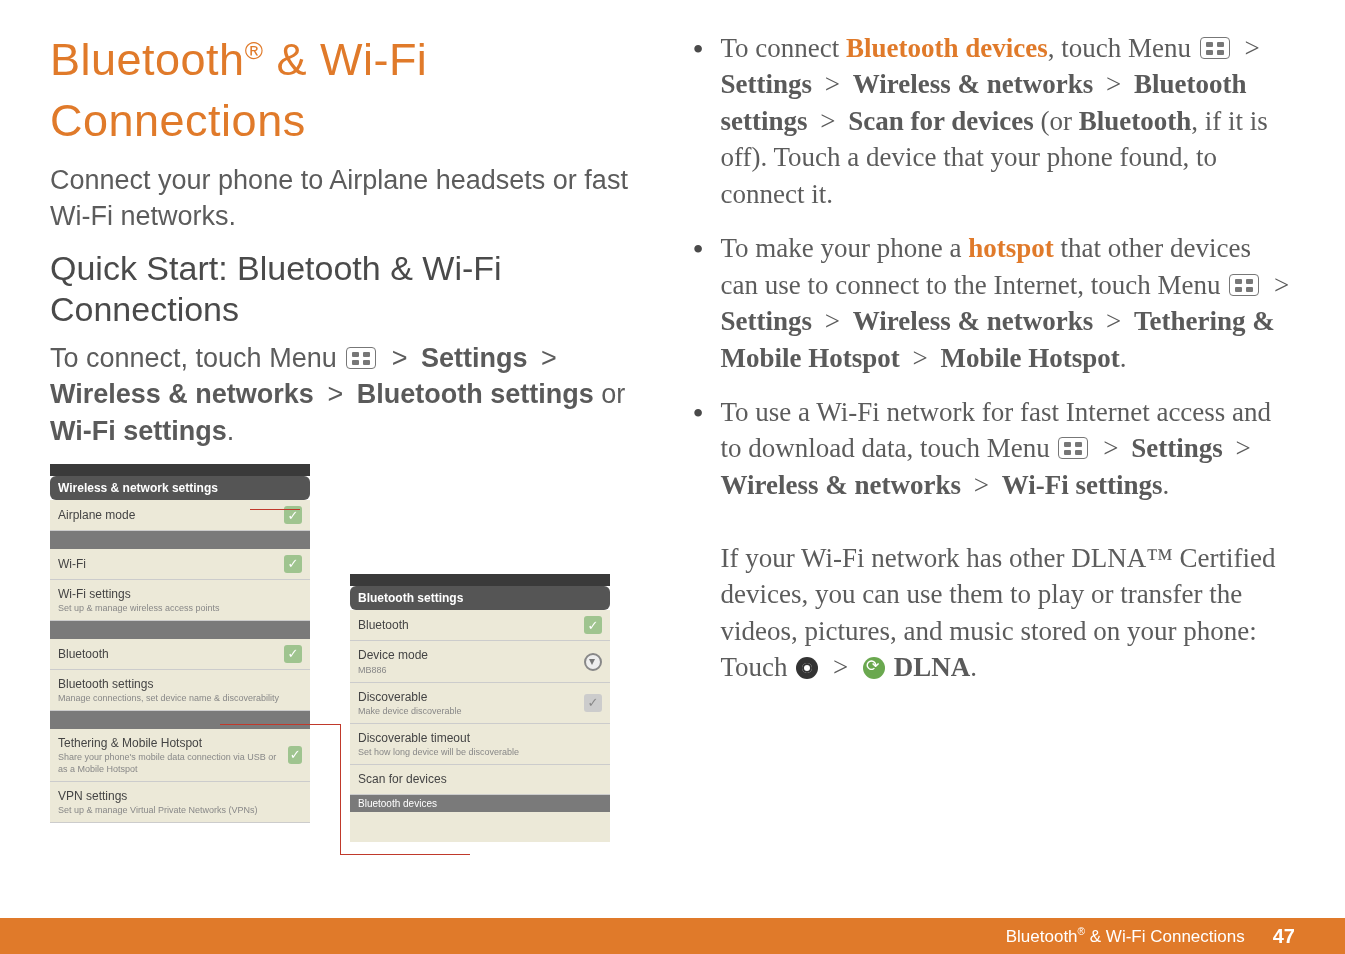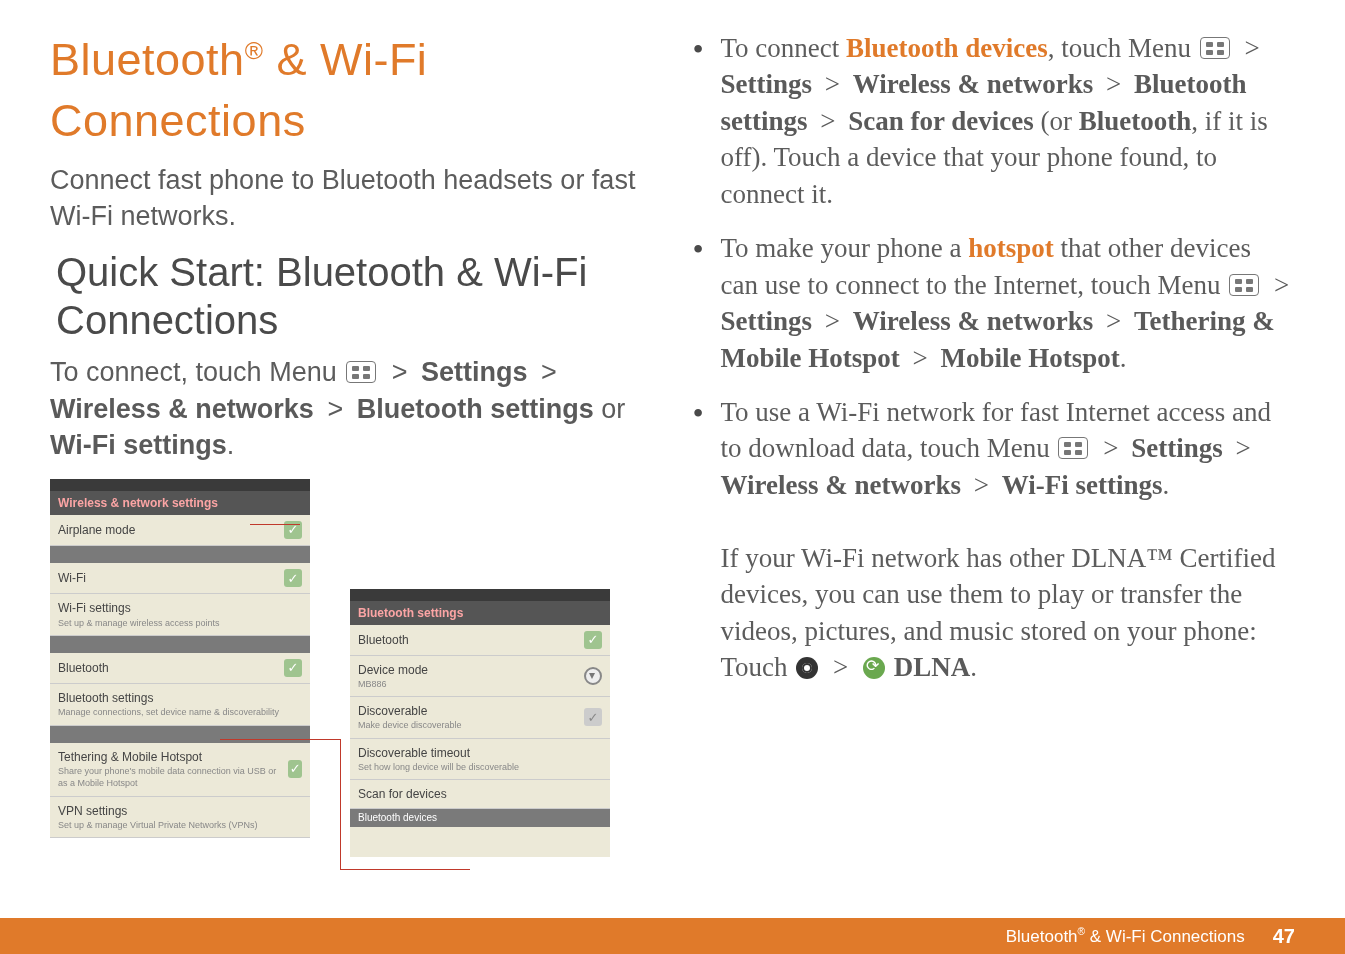--- a/index.html
+++ b/index.html
@@ -26,24 +26,24 @@
   }
   .title {
     font-size: 45px;
     color: #e07a2a;
     font-weight: 400;
     margin-bottom: 10px;
     letter-spacing: 0.5px;
   }
   .title sup { font-size: 0.55em; vertical-align: super; }
   .subtitle {
-    font-size: 40px;
+    font-size: 34px;
     color: #4a4a4a;
     font-weight: 400;
-    margin: 14px 0 10px 6px;
+    margin: 14px 0 10px 0;
     line-height: 1.2;
   }
   .orange { color: #e07a2a; font-weight: 700; }
   .bold { font-weight: 700; color: #5a5a5a; }
   .menu-icon {
     display: inline-block;
     border: 1.5px solid #777;
     border-radius: 4px;
     width: 30px;
     height: 22px;
@@ -104,24 +104,25 @@
     align-items: flex-start;
     position: relative;
   }
   .mock {
     width: 260px;
     font-size: 11px;
     position: relative;
   }
   .mock-hdr {
     background: #555;
-    color: #fca5a5;
+    color: #ffffff;
     font-size: 12px;
     padding: 4px 8px;
     font-weight: 600;
+    border-radius: 6px;
   }
   .mock-row2 {
     background: #7a7a7a;
     color: #fff;
     font-size: 10px;
     padding: 2px 8px;
   }
   .mock-item {
     background: #ece9d8;
     padding: 6px 8px;
@@ -199,21 +200,21 @@
 </style>
 </head>
 <body>
 
 <div class="page">
 
   <div class="col">
     <h1 class="title">
       <span>Bluetooth</span><sup>®</sup><span> &amp; Wi-Fi Connections</span>
     </h1>
-    <p>Connect fast phone to Bluetooth headsets or fast Wi-Fi networks.</p>
+    <p>Connect your phone to Airplane headsets or fast Wi-Fi networks.</p>
 
     <h2 class="subtitle">Quick Start: Bluetooth &amp; Wi-Fi Connections</h2>
 
     <p>
       <span>To connect, touch Menu </span>
       <span class="menu-icon"></span>
       <span class="gt"> &gt; </span>
       <span class="bold">Settings</span>
       <span class="gt"> &gt; </span>
       <span class="bold">Wireless &amp; networks</span>

